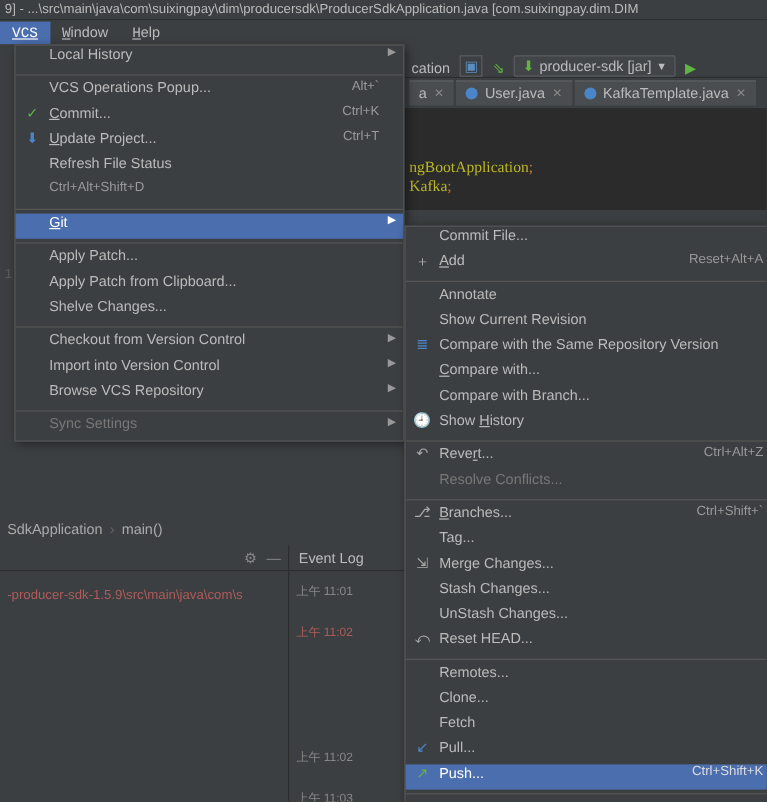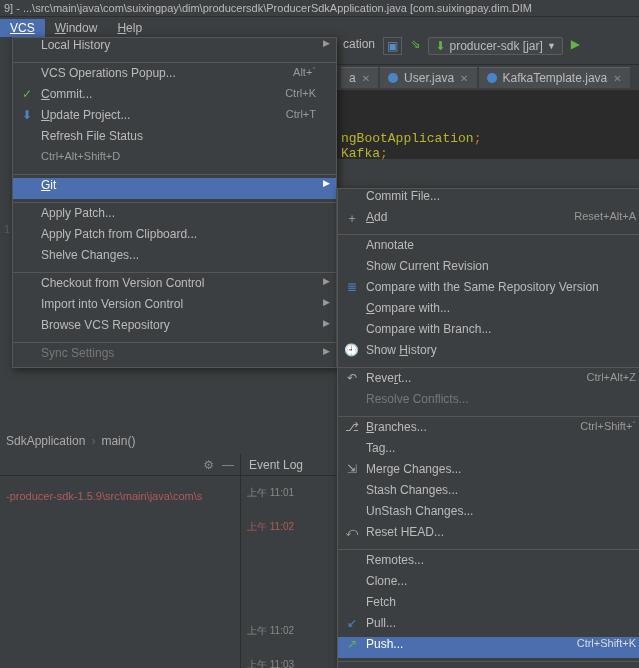--- a/index.html
+++ b/index.html
@@ -30,21 +30,21 @@
     }
     .menu-item {
       padding: 2px 10px;
       color: #bbbbbb;
       cursor: pointer;
     }
     .menu-item.active {
       background: #4b6eaf;
       color: #fff;
     }
-    .menu-item .ul { text-decoration: underline; }
+    .menu-item .ul { text-decoration: underline; font-family: Liberation Mono, monospace; }
     .dropdown {
       position: absolute;
       background: #3c3f41;
       border: 1px solid #565656;
       box-shadow: 2px 2px 8px rgba(0,0,0,0.5);
       z-index: 100;
       min-width: 320px;
     }
     .dropdown.vcs-menu { left: 12px; top: 37px; width: 325px; }
     .dropdown.git-menu { left: 337px; top: 188px; width: 298px; }
@@ -64,21 +64,21 @@
     .dm-row.selected .shortcut { color: #dcdcdc; }
     .dm-row .arrow { position: absolute; right: 6px; font-size: 9px; color: #999; }
     .dm-row.selected .arrow { color: #fff; }
     .dm-row .icon-slot { position: absolute; left: 6px; width: 16px; text-align: center; }
     .dm-sep { height: 1px; background: #565656; margin: 3px 0; }
     .toolbar-bg {
       position: absolute;
       left: 337px; top: 37px; right: 0; height: 28px;
       background: #3c3f41;
       display: flex;
-      align-items: flex-start;
+      align-items: flex-end;
       gap: 8px;
       padding: 0 6px;
       border-bottom: 1px solid #2b2d2f;
     }
     .toolbar-bg .nav-label { color: #bbb; }
     .toolbar-bg .run-pill {
       display: flex; align-items: center; gap: 4px;
       background: #414547; border: 1px solid #5a5d5f;
       padding: 1px 6px; border-radius: 2px; color: #bbb;
     }
@@ -91,24 +91,24 @@
     }
     .tab {
       display: flex; align-items: center; gap: 6px;
       background: #4a4d4f; padding: 3px 8px; color: #bbb;
       border-top: 1px solid #5e6163;
     }
     .tab .close { color: #888; font-size: 10px; }
     .tab .ficon { width: 10px; height: 10px; border-radius: 50%; background: #4a86c7; display: inline-block;}
     .editor-bg {
       position: absolute;
-      left: 337px; top: 91px; right: 0; height: 68px;
+      left: 337px; top: 91px; right: 0; height: 84px;
       background: #2b2b2b;
       color: #a9b7c6;
-      font-family: Liberation Mono, monospace;
+      font-family: Liberation Serif, serif;
       font-size: 13px;
       padding: 40px 4px 4px 4px;
     }
     .editor-bg .anno { color: #bbb529; }
     .editor-bg .semi { color: #cc7832; }
     .breadcrumb-bar {
       position: absolute;
       left: 0; top: 430px; width: 240px; height: 22px;
       background: #3c3f41; display: flex; align-items: center;
       color: #aaa; padding: 0 6px; gap: 6px;

